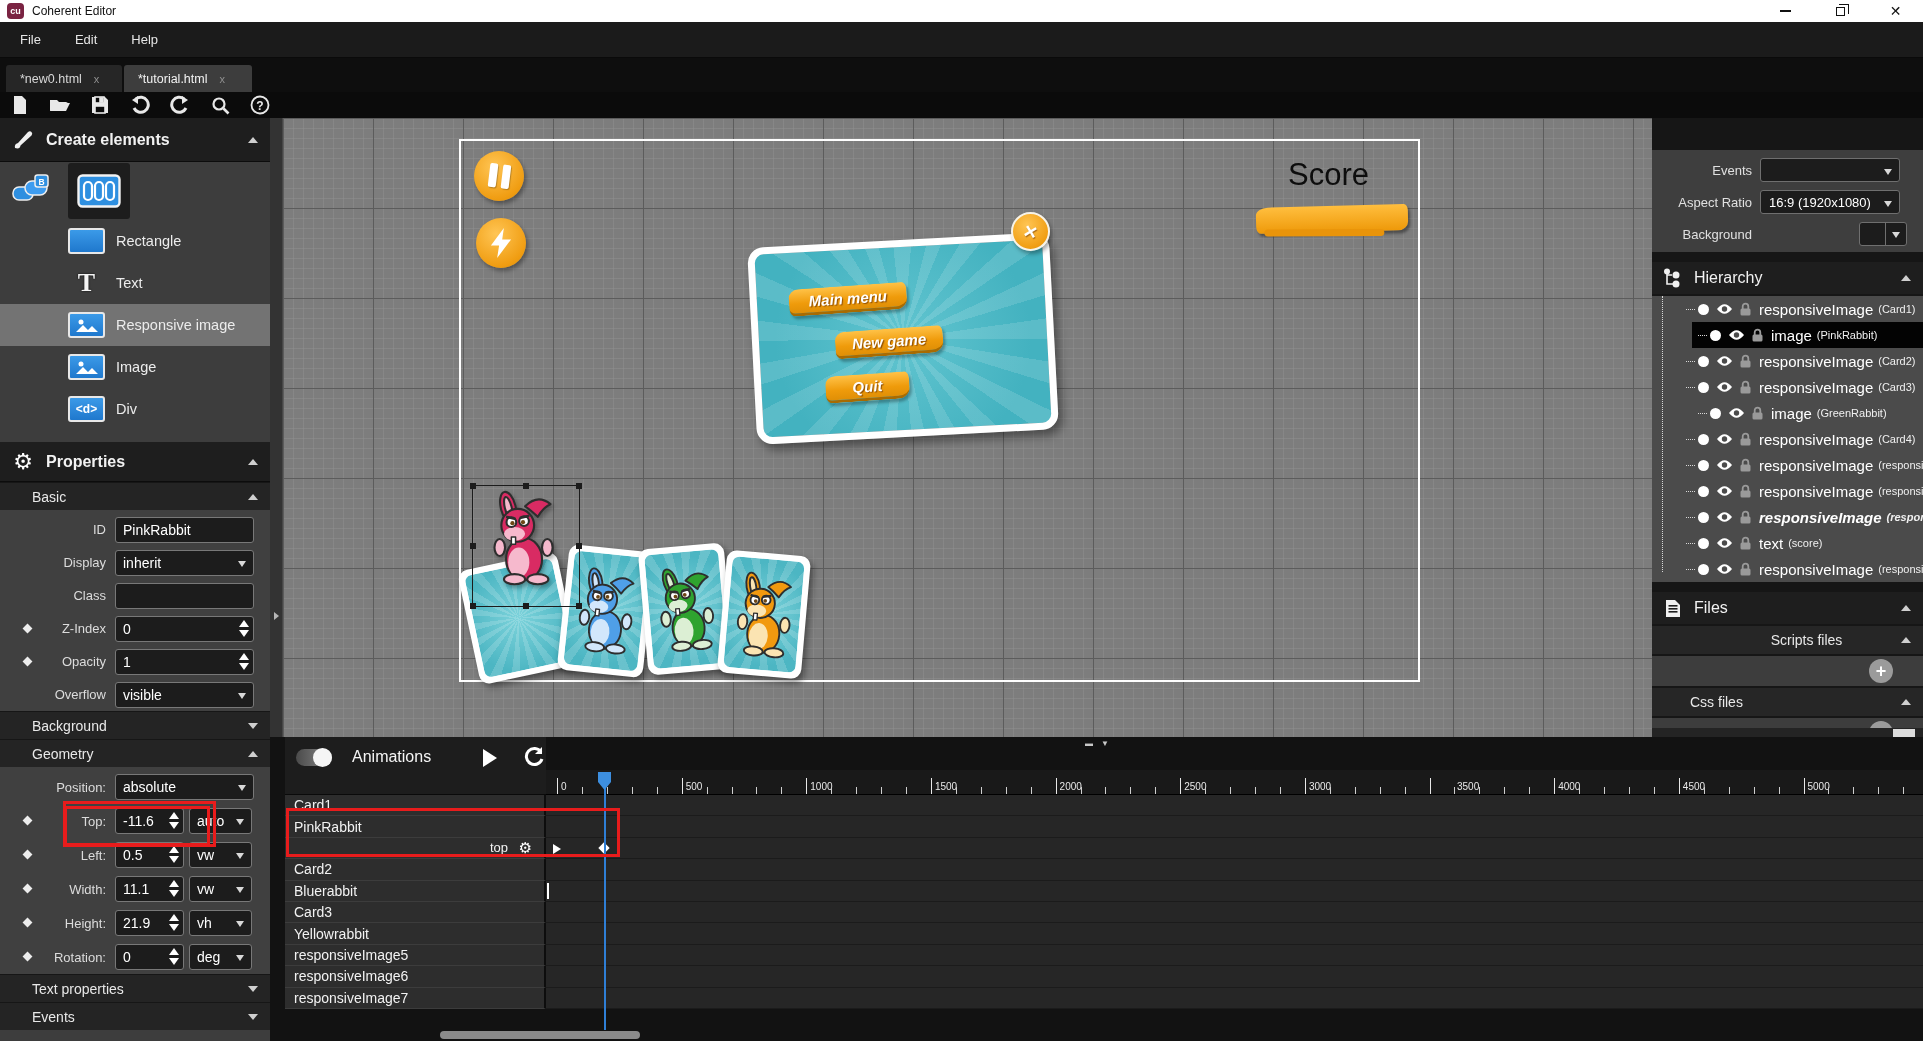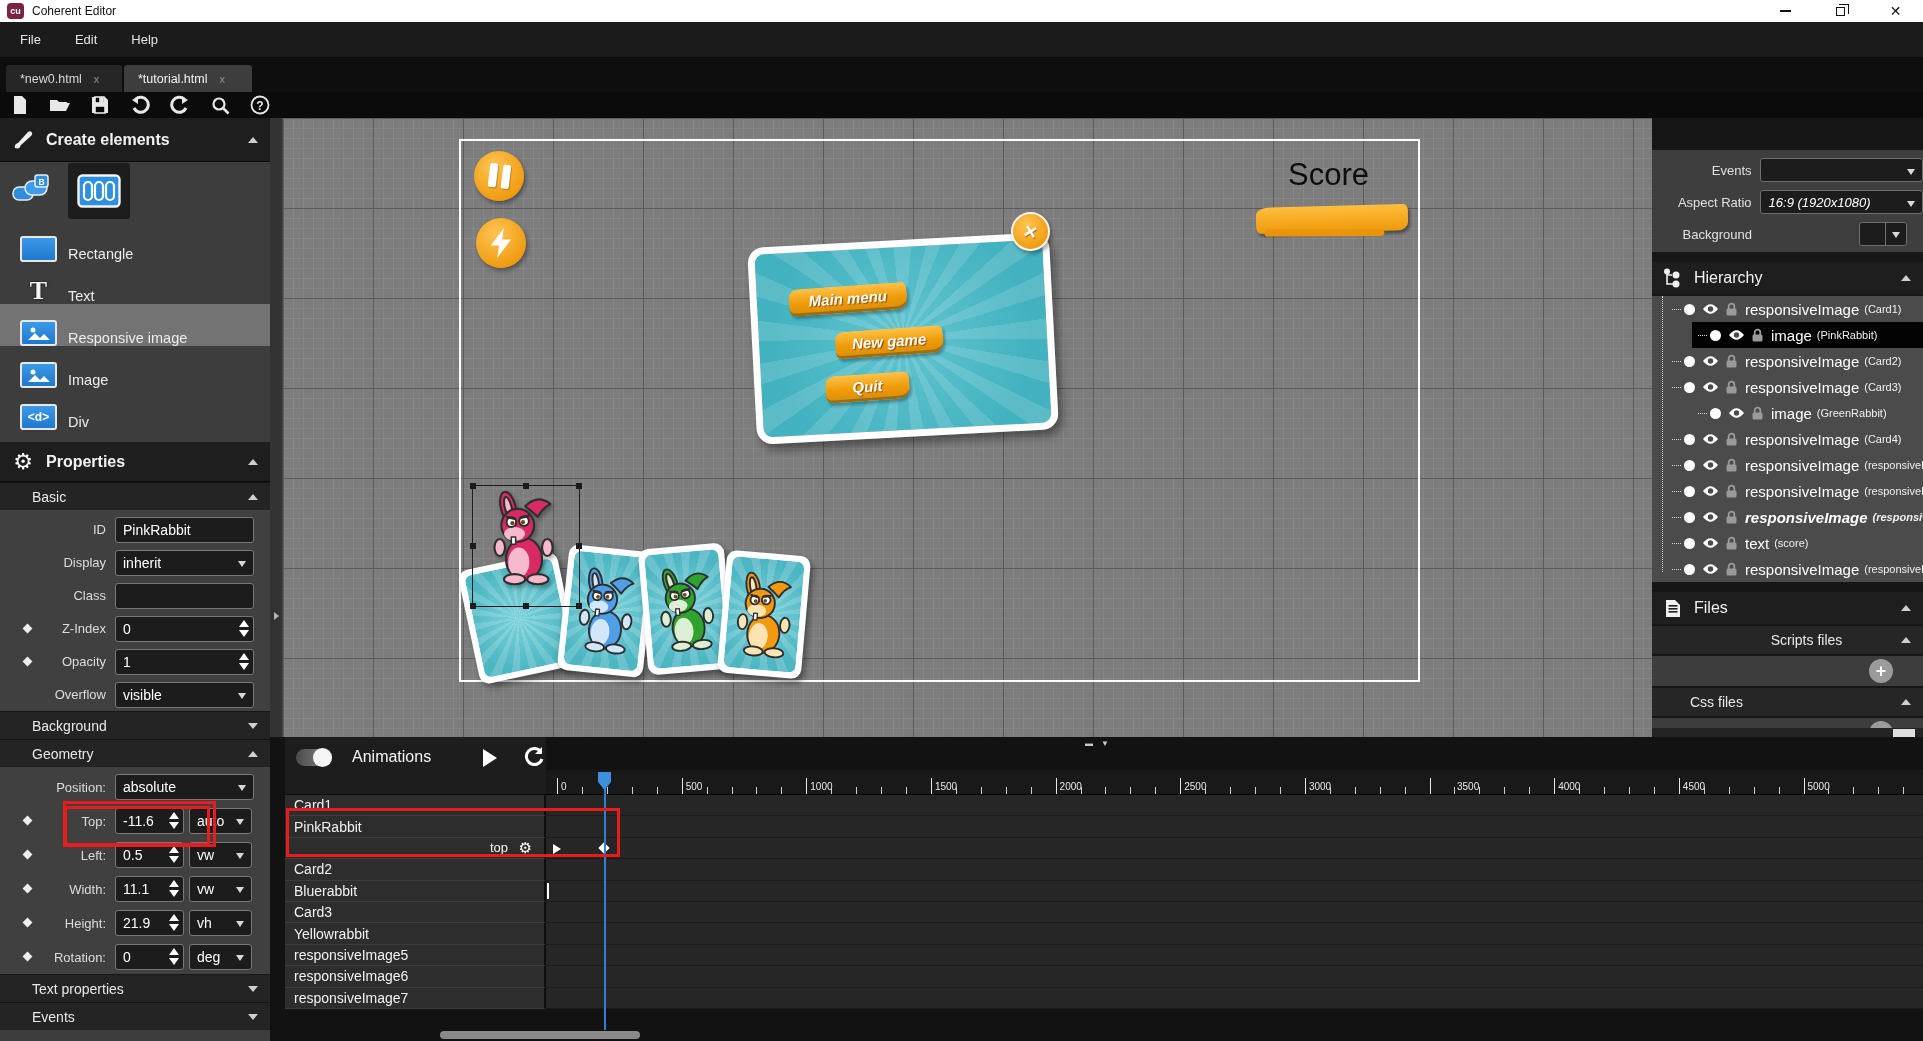--- a/index.html
+++ b/index.html
@@ -40,21 +40,21 @@
   .lp-header .hicon { width:46px; display:flex; justify-content:center; color:#fff; }
   .lp-header .htitle { font-size:16px; color:#f2f2f2; font-weight:bold; }
   .caret-up, .caret-down { position:absolute; right:12px; width:0; height:0; border-left:5px solid transparent; border-right:5px solid transparent; }
   .caret-up { border-bottom:6px solid #cfcfcf; }
   .caret-down { border-top:6px solid #cfcfcf; }
 
   .tools-row { height:58px; display:flex; align-items:center; background:#3d3d3d; }
   .tool-slot { width:62px; height:56px; display:flex; align-items:center; justify-content:center; }
   .tool-slot.sel { background:#1d1d1d; border-radius:3px; margin-left:6px; }
 
-  .ce-item { height:42px; display:flex; align-items:flex-end; background:#3d3d3d; }
+  .ce-item { height:42px; display:flex; align-items:center; background:#3d3d3d;padding-left:48px; }
   .ce-item.sel { background:#737373; }
   .ce-icon { width:37px; height:26px; margin-left:20px; background:linear-gradient(#3b9ae8,#1f78cd); border:2px solid #e8e8e8; border-radius:3px; display:flex; align-items:center; justify-content:center; color:#fff; }
   .ce-icon.text-icon { background:none; border:none; font-family:"Liberation Serif",serif; font-size:26px; font-weight:bold; color:#f5f5f5; justify-content:center; text-shadow:0 0 2px #000; }
   .ce-label { margin-left:11px; font-size:14.5px; color:#ececec; }
 
   .subheader { height:28px; background:#242424; display:flex; align-items:center; position:relative; border-top:1px solid #161616; }
   .subheader span { margin-left:32px; font-size:14px; color:#e8e8e8; }
 
   .fields { background:#404040; padding-top:3px; }
   .prow { position:relative; height:33px; display:flex; align-items:center; }
@@ -120,28 +120,28 @@
 
   
   .right-panel { position:absolute; left:1652px; top:118px; width:271px; height:923px; background:#161616; }
   .rp-header { position:absolute; left:0; width:271px; height:32px; background:#1e1e1e; display:flex; align-items:center; }
   .rp-header .hicon { width:42px; display:flex; justify-content:center; }
   .rp-header .htitle { font-size:16px; color:#f2f2f2; }
   .rp-rows { position:absolute; left:0; width:271px; background:#3e3e3e; }
   .srow { height:32px; display:flex; align-items:center; position:relative; }
   .srow .slabel { width:108px; text-align:right; padding-right:8px; font-size:13px; color:#e0e0e0; }
   .sdd { position:relative; background:#1c1c1c; border:1px solid #6f6f6f; border-radius:3px; height:24px; display:flex; align-items:center; padding:0 20px 0 8px; font-size:13px; color:#fff; }
-  .sdd.wide { width:164px;font-style:italic; }
+  .sdd.wide { width:140px; }
   .swatch-dd { position:absolute; right:16px; width:48px; height:24px; background:#1c1c1c; border:1px solid #6f6f6f; border-radius:3px; display:flex; }
   .swatch-dd .sw { width:26px; border-right:1px solid #6f6f6f; }
   .swatch-dd .dd-arrow { top:9px; right:6px; }
 
   .tree { position:absolute; left:0; width:271px; background:#4b4b4b; overflow:hidden; }
   .tree-line { position:absolute; left:10px; top:0; bottom:10px; border-left:1px dotted #d8d8d8; }
-  .hrow { position:relative; height:26px; display:flex; align-items:center; padding-left:20px; white-space:nowrap; overflow:hidden; }
+  .hrow { position:relative; height:26px; display:flex; align-items:center; padding-left:34px; white-space:nowrap; overflow:hidden; }
   .hrow.child { padding-left:46px; }
   .hrow.selected { background:linear-gradient(90deg, rgba(0,0,0,0) 0 40px, #030303 40px); }
   .hrow.em .hlabel, .hrow.em .hsub { font-style:italic; font-weight:bold; }
   .tree-dots { width:9px; border-top:1px dotted #d8d8d8; margin-right:3px; flex:none; }
   .hcircle { width:11px; height:11px; border-radius:50%; background:#fff; flex:none; }
   .heye { margin-left:7px; flex:none; display:flex; }
   .hlock { margin-left:7px; flex:none; display:flex; }
   .hlabel { margin-left:8px; font-size:15px; color:#fff; }
   .hsub { margin-left:5px; font-size:11px; color:#f0f0f0; }
 

